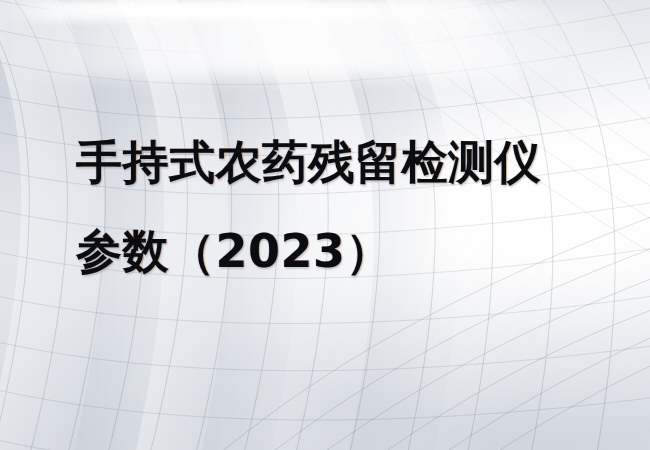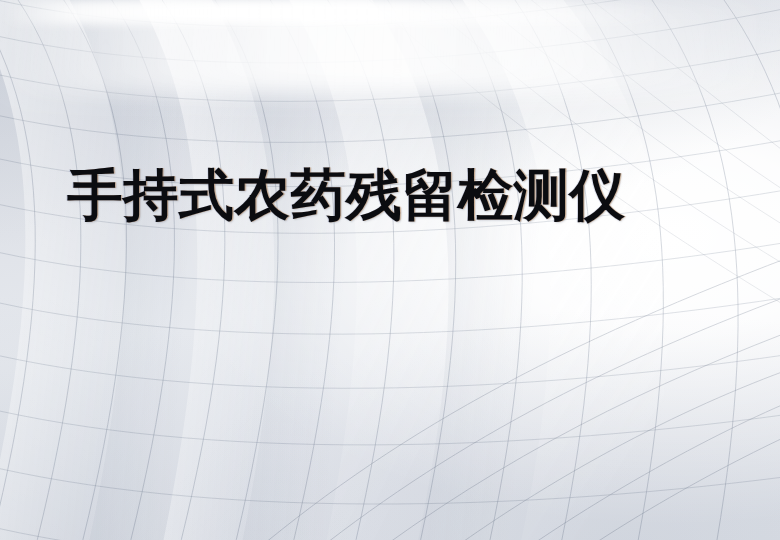--- a/index.html
+++ b/index.html
@@ -99,21 +99,21 @@
         rgba(176,184,197,0.26) 0%,
         rgba(176,184,197,0.00) 78%);
   }
 
   .bg-mesh { mix-blend-mode: multiply; opacity: 0.92; }
   .bg-bands { opacity: 0.85; }
 
   
   .title-block {
     position: absolute;
-    left: 56px;
+    left: 76px;
     top: 118px;
     width: 540px;
   }
 
   .title-line {
     font-family: "DejaVu Sans", "Liberation Sans", sans-serif;
     font-weight: 700;
     font-size: 46px;
     line-height: 89px;
     letter-spacing: 0.5px;
@@ -217,15 +217,16 @@
       <path d="M 340,-10 C 434,68 518,142 700,248"></path>
       <path d="M 296,-10 C 392,72 476,150 700,282"></path>
     </g>
   </svg>
 
   <div class="bg-layer bg-sweep"></div>
   <div class="bg-layer bg-streak"></div>
 
   <div class="title-block">
     <div class="title-line title-line-1">手持式农药残留检测仪</div>
+    <div class="title-line title-line-2">参数（2023）</div>
   </div>
 
 </div>
 
 </body></html>

